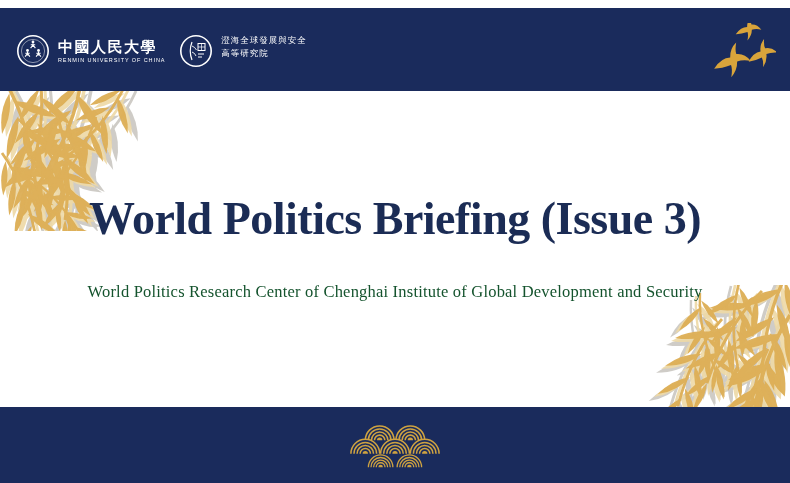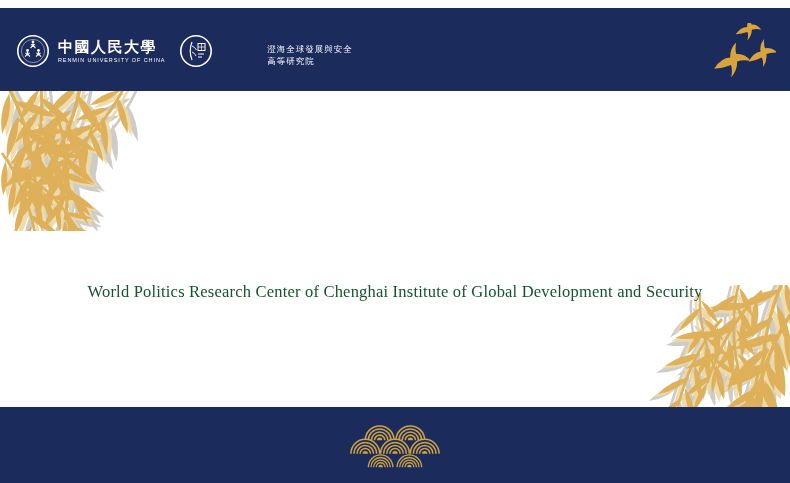--- a/index.html
+++ b/index.html
@@ -104,21 +104,21 @@
                 <path d="M0 -1.4 V2 M0 0 L-2.4 3.2 M0 0 L2.4 3.2 M-2.2 -0.2 H2.2"></path>
               </g>
           </g>
         </svg>
         <div class="uni-text">
           <span class="uni-zh">中國人民大學</span>
           <span class="uni-en">RENMIN UNIVERSITY OF CHINA</span>
         </div>
       </div>
 
-      <div style="display:flex;align-items:flex-end;gap:46px;">
+      <div style="display:flex;align-items:flex-start;">
         <svg class="seal" viewBox="0 0 34 34">
           <circle cx="17" cy="17" r="15.2" fill="none" stroke="currentColor" stroke-width="1.6"></circle>
           <path d="M13 8 Q9.5 17 13 26" fill="none" stroke="currentColor" stroke-width="1.2"></path>
           <path d="M13 12 Q16 13 17.5 16 M13 18 Q16 19 17 22" fill="none" stroke="currentColor" stroke-width="0.9"></path>
           <rect x="19" y="9.5" width="7" height="7" fill="none" stroke="currentColor" stroke-width="1"></rect>
           <path d="M19 13 H26 M22.5 9.5 V16.5" stroke="currentColor" stroke-width="0.7"></path>
           <path d="M19 20 H25 M19 23 H23" stroke="currentColor" stroke-width="1"></path>
         </svg>
         <div class="inst-text">
           <div>澄海全球發展與安全</div>
@@ -140,20 +140,21 @@
     <use href="#tlC" transform="translate(4,3)" style="color:#eed9a6" opacity="0.9"></use>
     <use href="#tlC" style="color:#ddae55" opacity="0.95"></use>
   </svg>
 
   <svg class="leaves-br" viewBox="0 0 200 122">
     <use href="#brC" transform="translate(-9,7)" style="color:#948f83" opacity="0.45"></use>
     <use href="#brC" transform="translate(-4,3)" style="color:#eed9a6" opacity="0.9"></use>
     <use href="#brC" style="color:#ddae55" opacity="0.95"></use>
   </svg>
 
+  <div class="title">World Politics Briefing (Issue 3)</div>
   <div class="subtitle">World Politics Research Center of Chenghai Institute of Global Development and Security</div>
 
   <div class="bar footer-bar">
     <svg class="cloud" viewBox="-50 -30 100 48">
       <use href="#fan" x="-16" y="-13"></use>
       <use href="#fan" x="16" y="-13"></use>
       <use href="#fan" x="-31" y="1"></use>
       <use href="#fan" x="31" y="1"></use>
       <use href="#fan" x="0" y="1"></use>
       <use href="#fan" transform="translate(-15,15) scale(0.85)"></use>

